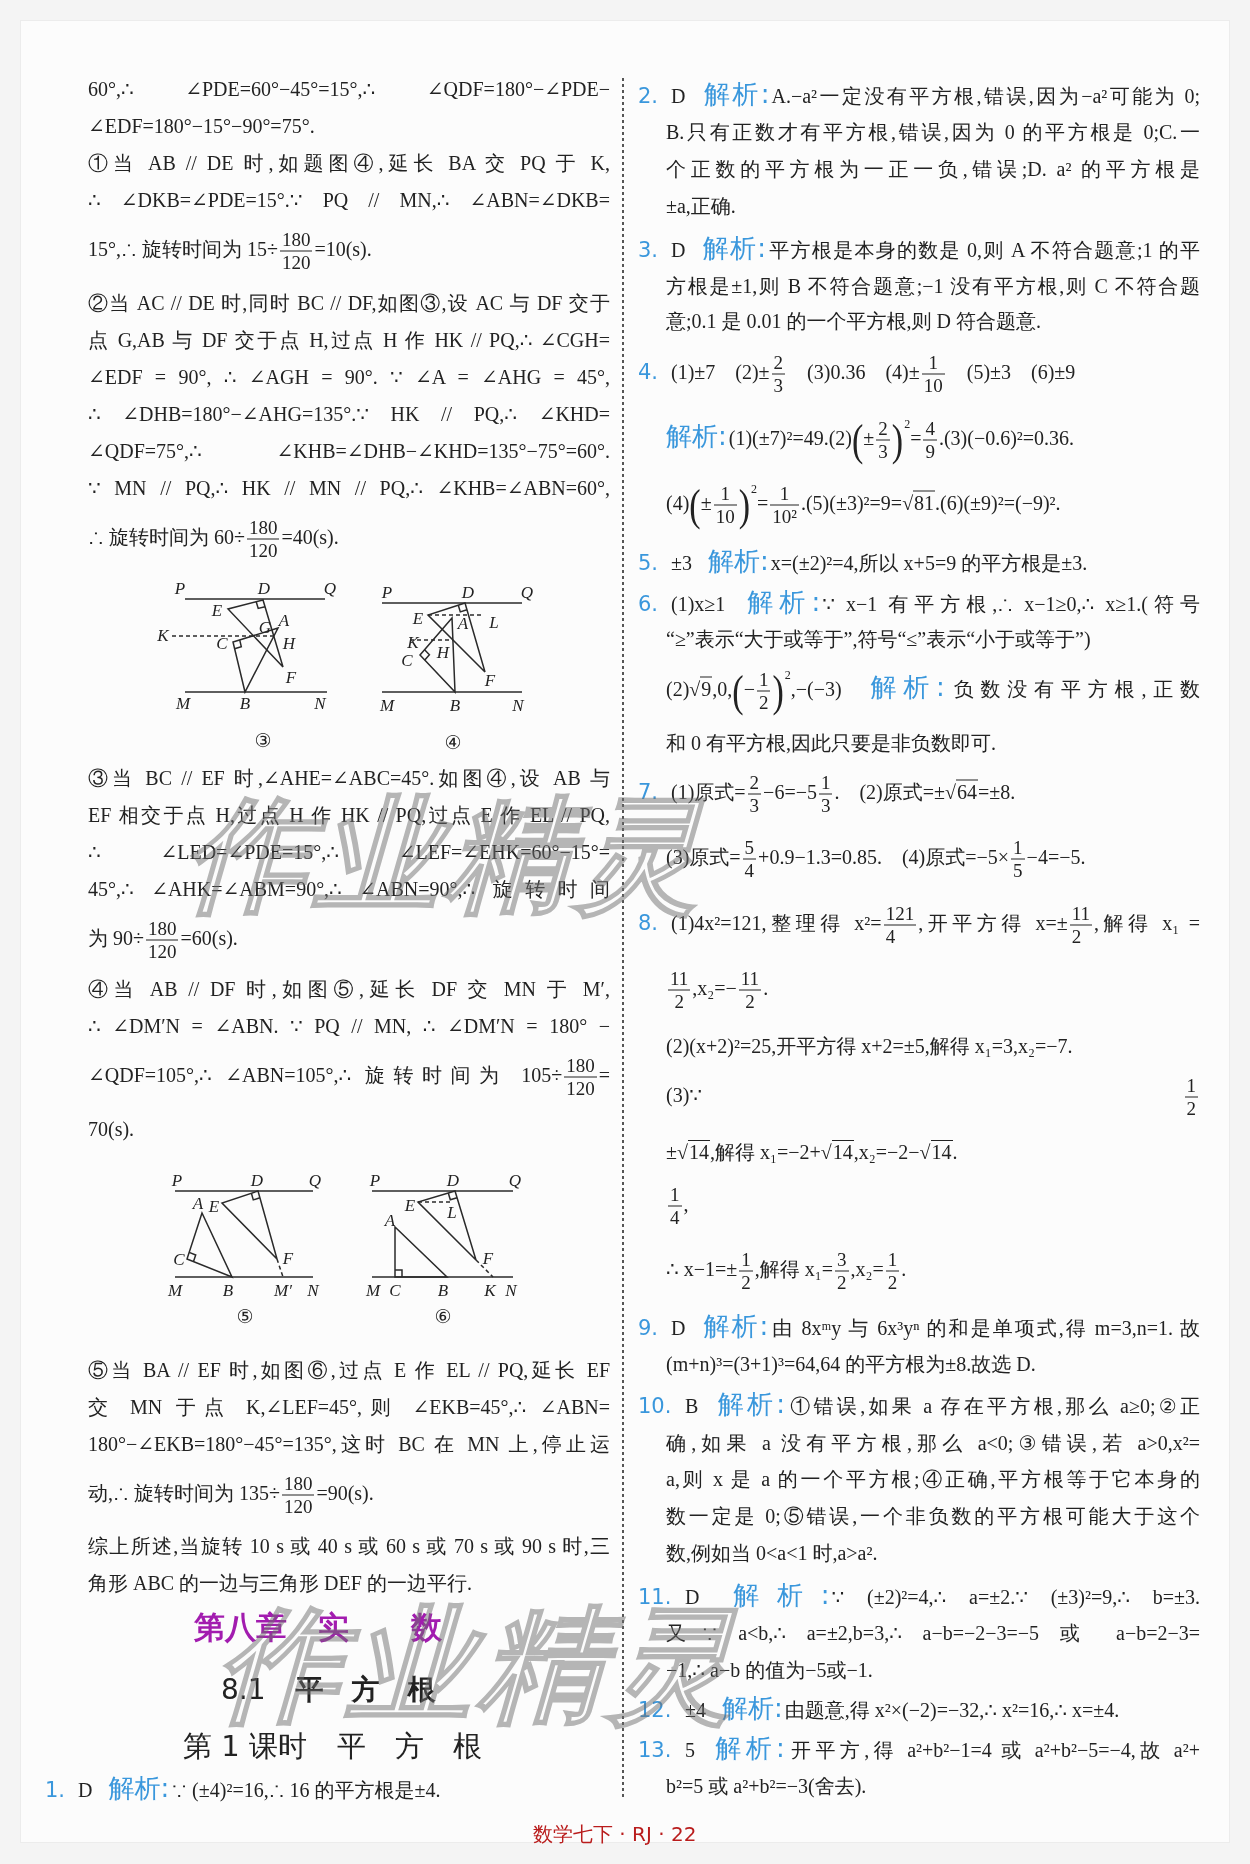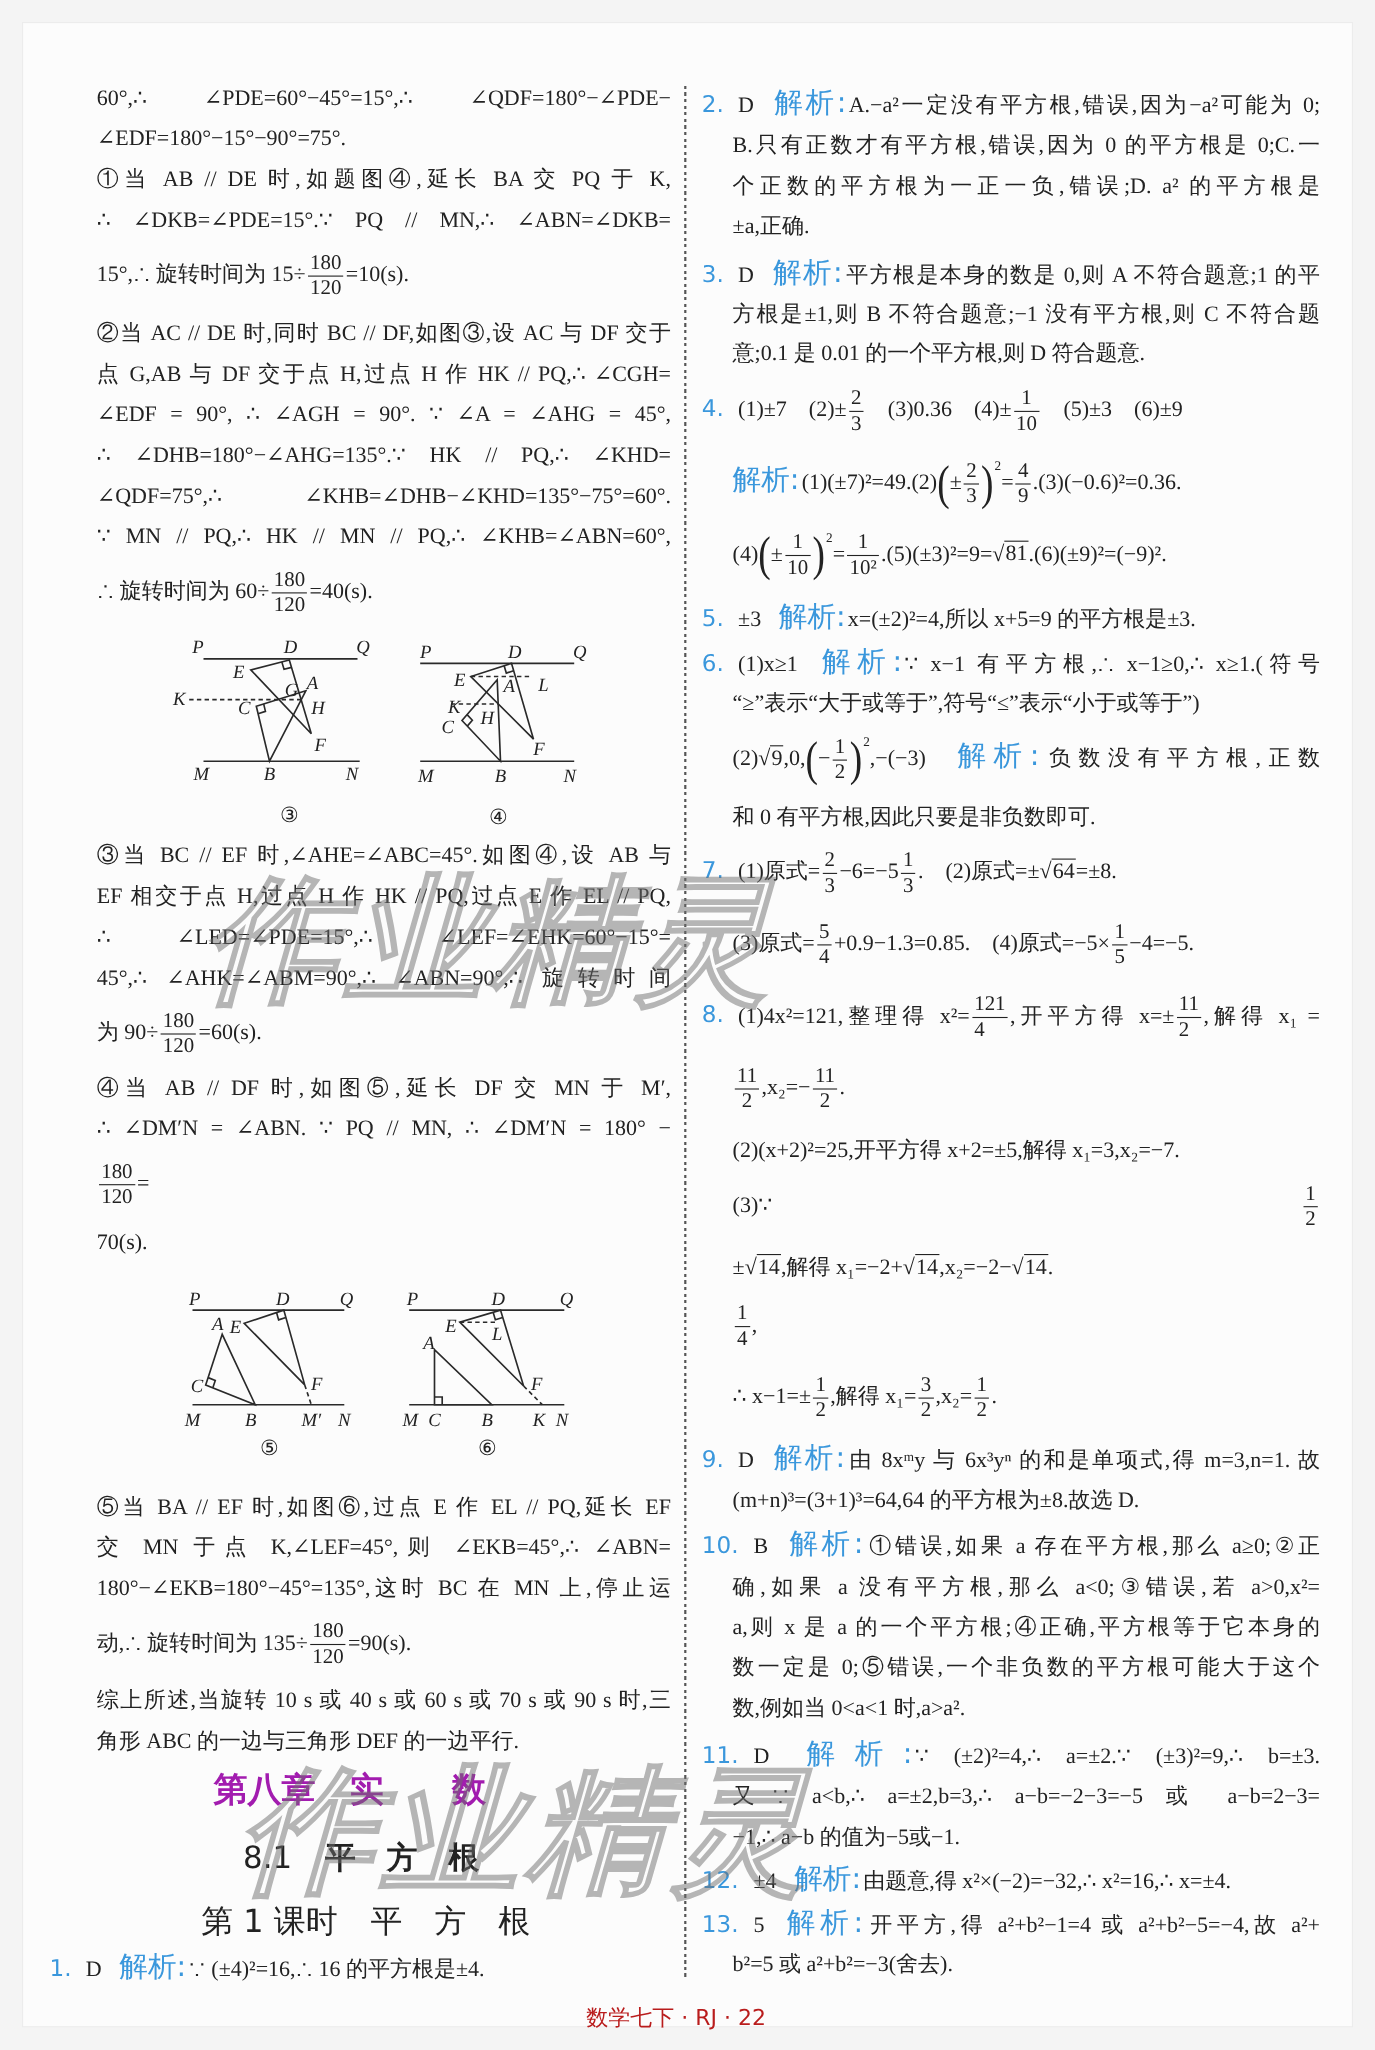--- a/index.html
+++ b/index.html
@@ -59,21 +59,21 @@
     <div class="ln L j" style="top:488px">∵ MN // PQ,∴ HK // MN // PQ,∴ ∠KHB=∠ABN=60°,</div>
     <div class="ln L" style="top:539px"><span>∴ 旋转时间为 60÷</span><span class="fr"><span class="nu">180</span><span class="de">120</span></span><span>=40(s).</span></div>
 
     <div class="ln L j" style="top:778px">③当 BC // EF 时,∠AHE=∠ABC=45°.如图④,设 AB 与</div>
     <div class="ln L j" style="top:815px">EF 相交于点 H,过点 H 作 HK // PQ,过点 E 作 EL // PQ,</div>
     <div class="ln L j" style="top:852px">∴ ∠LED=∠PDE=15°,∴ ∠LEF=∠EHK=60°−15°=</div>
     <div class="ln L j" style="top:889px">45°,∴ ∠AHK=∠ABM=90°,∴ ∠ABN=90°,∴ 旋转时间</div>
     <div class="ln L" style="top:940px"><span>为 90÷</span><span class="fr"><span class="nu">180</span><span class="de">120</span></span><span>=60(s).</span></div>
     <div class="ln L j" style="top:989px">④当 AB // DF 时,如图⑤,延长 DF 交 MN 于 M′,</div>
     <div class="ln L j" style="top:1026px">∴ ∠DM′N = ∠ABN. ∵ PQ // MN, ∴ ∠DM′N = 180° −</div>
-    <div class="ln L j" style="top:1077px"><span class="fr"><span class="nu">180</span><span class="de">120</span></span><span>=</span></div>
+    <div class="ln L j" style="top:1077px"><span>∠QDF=105°,∴ ∠ABN=105°,∴ 旋转时间为 105÷</span><span class="fr"><span class="nu">180</span><span class="de">120</span></span><span>=</span></div>
     <div class="ln L" style="top:1129px">70(s).</div>
 
     <div class="ln L j" style="top:1370px">⑤当 BA // EF 时,如图⑥,过点 E 作 EL // PQ,延长 EF</div>
     <div class="ln L j" style="top:1407px">交 MN 于点 K,∠LEF=45°,则 ∠EKB=45°,∴ ∠ABN=</div>
     <div class="ln L j" style="top:1444px">180°−∠EKB=180°−45°=135°,这时 BC 在 MN 上,停止运</div>
     <div class="ln L" style="top:1495px"><span>动,∴ 旋转时间为 135÷</span><span class="fr"><span class="nu">180</span><span class="de">120</span></span><span>=90(s).</span></div>
     <div class="ln L j" style="top:1546px">综上所述,当旋转 10 s 或 40 s 或 60 s 或 70 s 或 90 s 时,三</div>
     <div class="ln L" style="top:1583px">角形 ABC 的一边与三角形 DEF 的一边平行.</div>
 
     <div class="ln chap" style="top:1627px;left:194px">第八章　实　　数</div>

